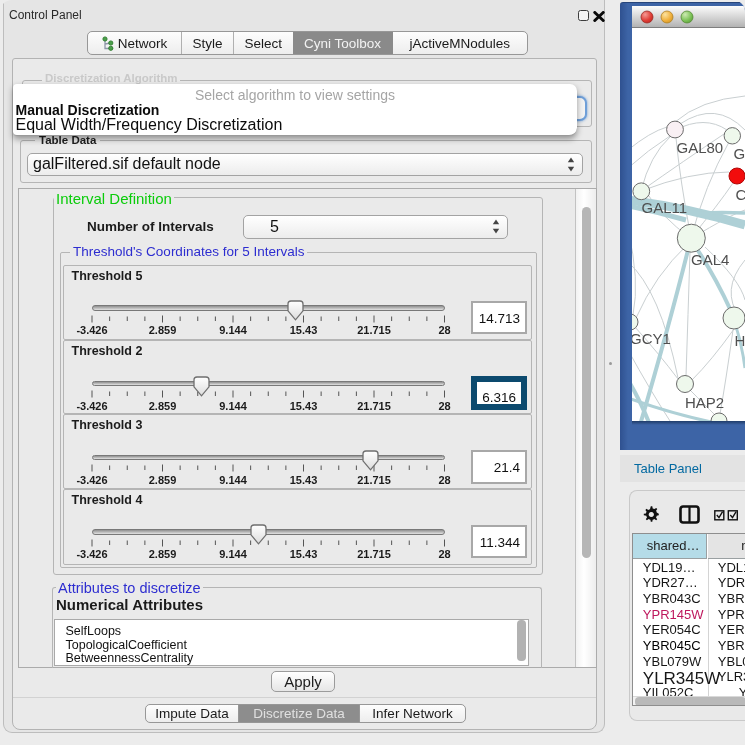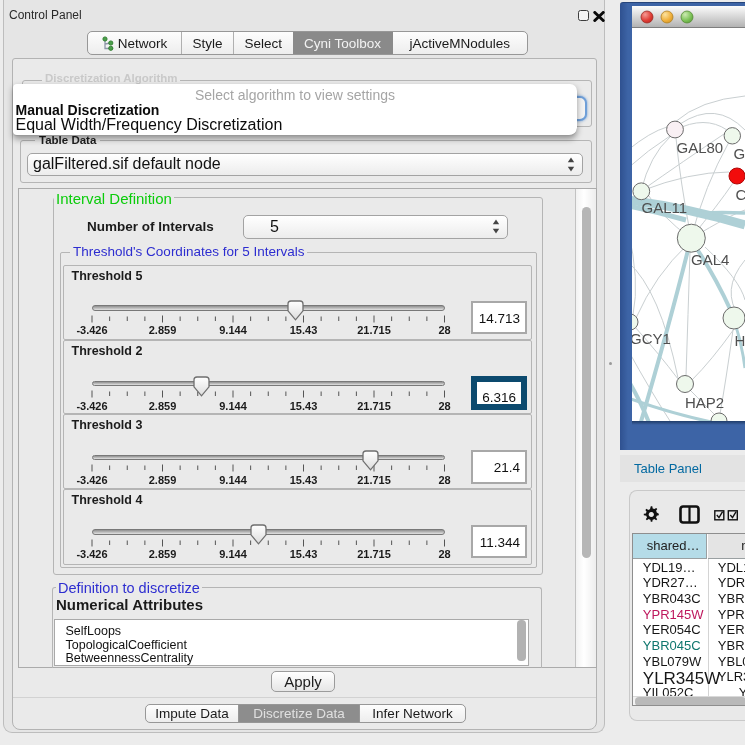--- a/index.html
+++ b/index.html
@@ -1,17 +1,17 @@
 <!DOCTYPE html>
 <html><head>
 <meta charset="utf-8">
 <style>
 * { margin:0; padding:0; box-sizing:border-box; }
 html,body { width:745px; height:745px; background:#ececec; font-family:"Liberation Sans", sans-serif; overflow:hidden; }
-#stage { position:relative; width:745px; height:745px; overflow:hidden; }
+#stage { position:relative; width:745px; height:745px; overflow:hidden;border-radius:12px; }
 .abs { position:absolute; white-space:nowrap; }
 </style>
 </head>
 <body>
 <div id="stage">
 
 <div class="abs" id="leftwin" style="left:3px; top:0; width:602px; height:733px; background:#e5e5e5; border:1px solid #bdbdbd; border-top:none; border-radius:0 0 9px 9px;"></div>
 <div class="abs" style="left:9px; top:8px; font-size:12px; color:#2a2a2a;">Control Panel</div>
 
 <div class="abs" style="left:578px; top:10px; width:11px; height:11px; border:1.6px solid #3c3c3c; border-radius:2.5px; background:#f5f5f5;"></div>
@@ -247,21 +247,21 @@
             </linearGradient>
           </defs>
         </svg>
         <div style="position:absolute; left:407px; top:35px; width:56px; height:33.5px; background:#fff; border:2px solid #a8a8a8;">
           <div style="position:absolute; right:5px; top:8px; font-size:13.5px; color:#111;">11.344</div>
         </div>
       </div>
     </div>
 
 <div class="abs" style="left:52px; top:587px; width:490px; height:81px; border:1px solid #b5b5b5; border-top-left-radius:3px; border-top-right-radius:3px; border-bottom:none;"></div>
-<div class="abs" style="left:56px; top:580px; font-size:14.5px; color:#2d2dd0; background:#eaeaea; padding:0 2px;">Definition to discretize</div>
+<div class="abs" style="left:56px; top:580px; font-size:14.5px; color:#2d2dd0; background:#eaeaea; padding:0 2px;">Attributes to discretize</div>
 <div class="abs" style="left:56px; top:595.5px; font-size:15px; font-weight:bold; color:#1b1b1b;">Numerical Attributes</div>
 <div class="abs" style="left:53.5px; top:618.5px; width:475px; height:47.5px; background:#ffffff; border:1px solid #a9a9a9; overflow:hidden;">
   <div style="position:absolute; left:11px; top:4.5px; font-size:12.5px; color:#111;">SelfLoops</div>
   <div style="position:absolute; left:11px; top:18.2px; font-size:12.5px; color:#111;">TopologicalCoefficient</div>
   <div style="position:absolute; left:11px; top:31.9px; font-size:12.5px; color:#111;">BetweennessCentrality</div>
   <div style="position:absolute; right:2px; top:0px; width:8.5px; height:41px; background:#b2b2b2; border-radius:4px;"></div>
 </div>
 
 <div class="abs" style="left:271px; top:671px; width:64px; height:21px; background:linear-gradient(#ffffff,#e6e6e6); border:1px solid #9b9b9b; border-radius:5px; display:flex; align-items:center; justify-content:center; font-size:15px; color:#1c1c1c;">Apply</div>
 
@@ -396,21 +396,21 @@
         <div style="position:absolute; left:10px; top:25.5px; font-size:13px; color:#161616;">YDL19…</div>
         <div style="position:absolute; left:85px; top:25.5px; font-size:13px; color:#161616;">YDL1</div>
         <div style="position:absolute; left:10px; top:41.2px; font-size:13px; color:#161616;">YDR27…</div>
         <div style="position:absolute; left:85px; top:41.2px; font-size:13px; color:#161616;">YDR2</div>
         <div style="position:absolute; left:10px; top:56.9px; font-size:13px; color:#161616;">YBR043C</div>
         <div style="position:absolute; left:85px; top:56.9px; font-size:13px; color:#161616;">YBR0</div>
         <div style="position:absolute; left:10px; top:72.6px; font-size:13px; color:#be185d;">YPR145W</div>
         <div style="position:absolute; left:85px; top:72.6px; font-size:13px; color:#161616;">YPR1</div>
         <div style="position:absolute; left:10px; top:88.3px; font-size:13px; color:#161616;">YER054C</div>
         <div style="position:absolute; left:85px; top:88.3px; font-size:13px; color:#161616;">YER0</div>
-        <div style="position:absolute; left:10px; top:104px; font-size:13px; color:#0f766e;">YBR045C</div>
+        <div style="position:absolute; left:10px; top:104px; font-size:13px; color:#000000;">YBR045C</div>
         <div style="position:absolute; left:85px; top:104px; font-size:13px; color:#161616;">YBR0</div>
         <div style="position:absolute; left:10px; top:119.69999999999999px; font-size:13px; color:#161616;">YBL079W</div>
         <div style="position:absolute; left:85px; top:119.69999999999999px; font-size:13px; color:#161616;">YBL0</div>
         <div style="position:absolute; left:10px; top:135.39999999999998px; font-size:17px; color:#161616;">YLR345W</div>
         <div style="position:absolute; left:85px; top:135.39999999999998px; font-size:13px; color:#161616;">YLR3</div>
         <div style="position:absolute; left:10px; top:151.1px; font-size:13px; color:#161616;">YIL052C</div>
         <div style="position:absolute; left:85px; top:151.1px; font-size:13px; color:#161616;margin-left:21px;">YIL0</div>
       </div>
   <div style="position:absolute; left:0; top:161.5px; width:113px; height:11px; background:#f2f2f2; border-top:1px solid #d9d9d9;"></div>
   <div style="position:absolute; left:2.5px; top:163px; width:111px; height:8.5px; background:#b9b9b9; border-radius:4px;"></div>

